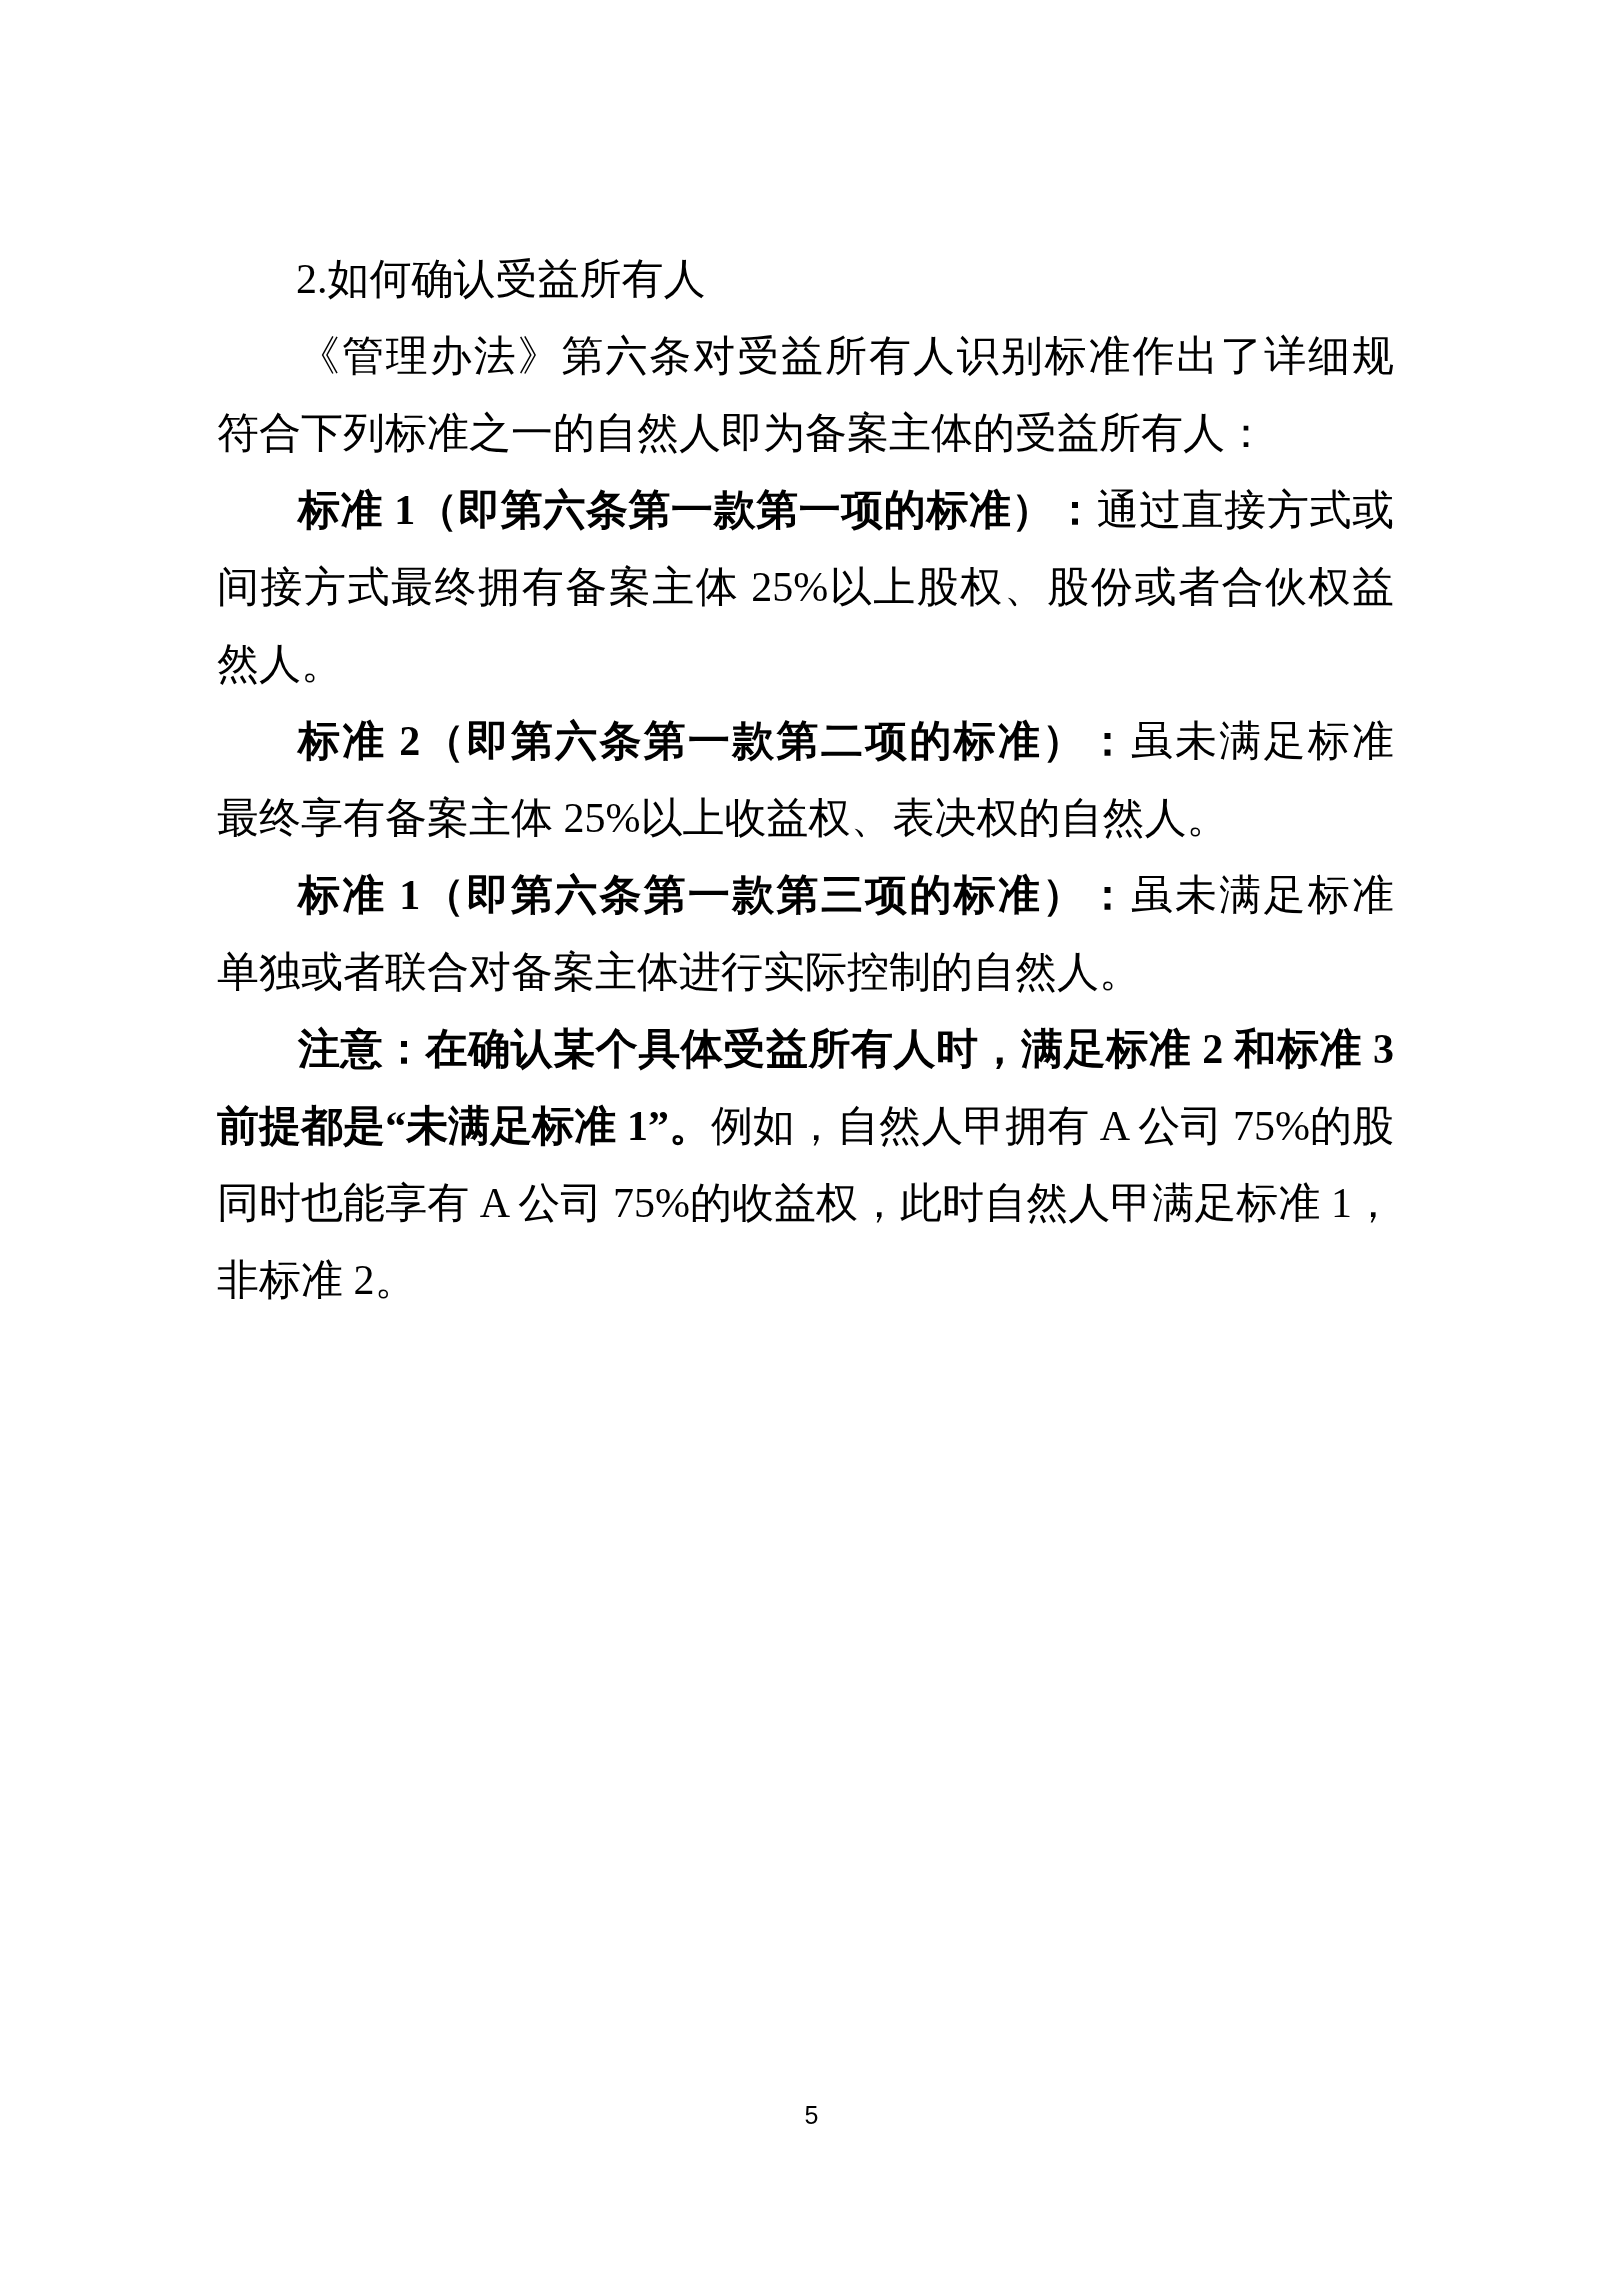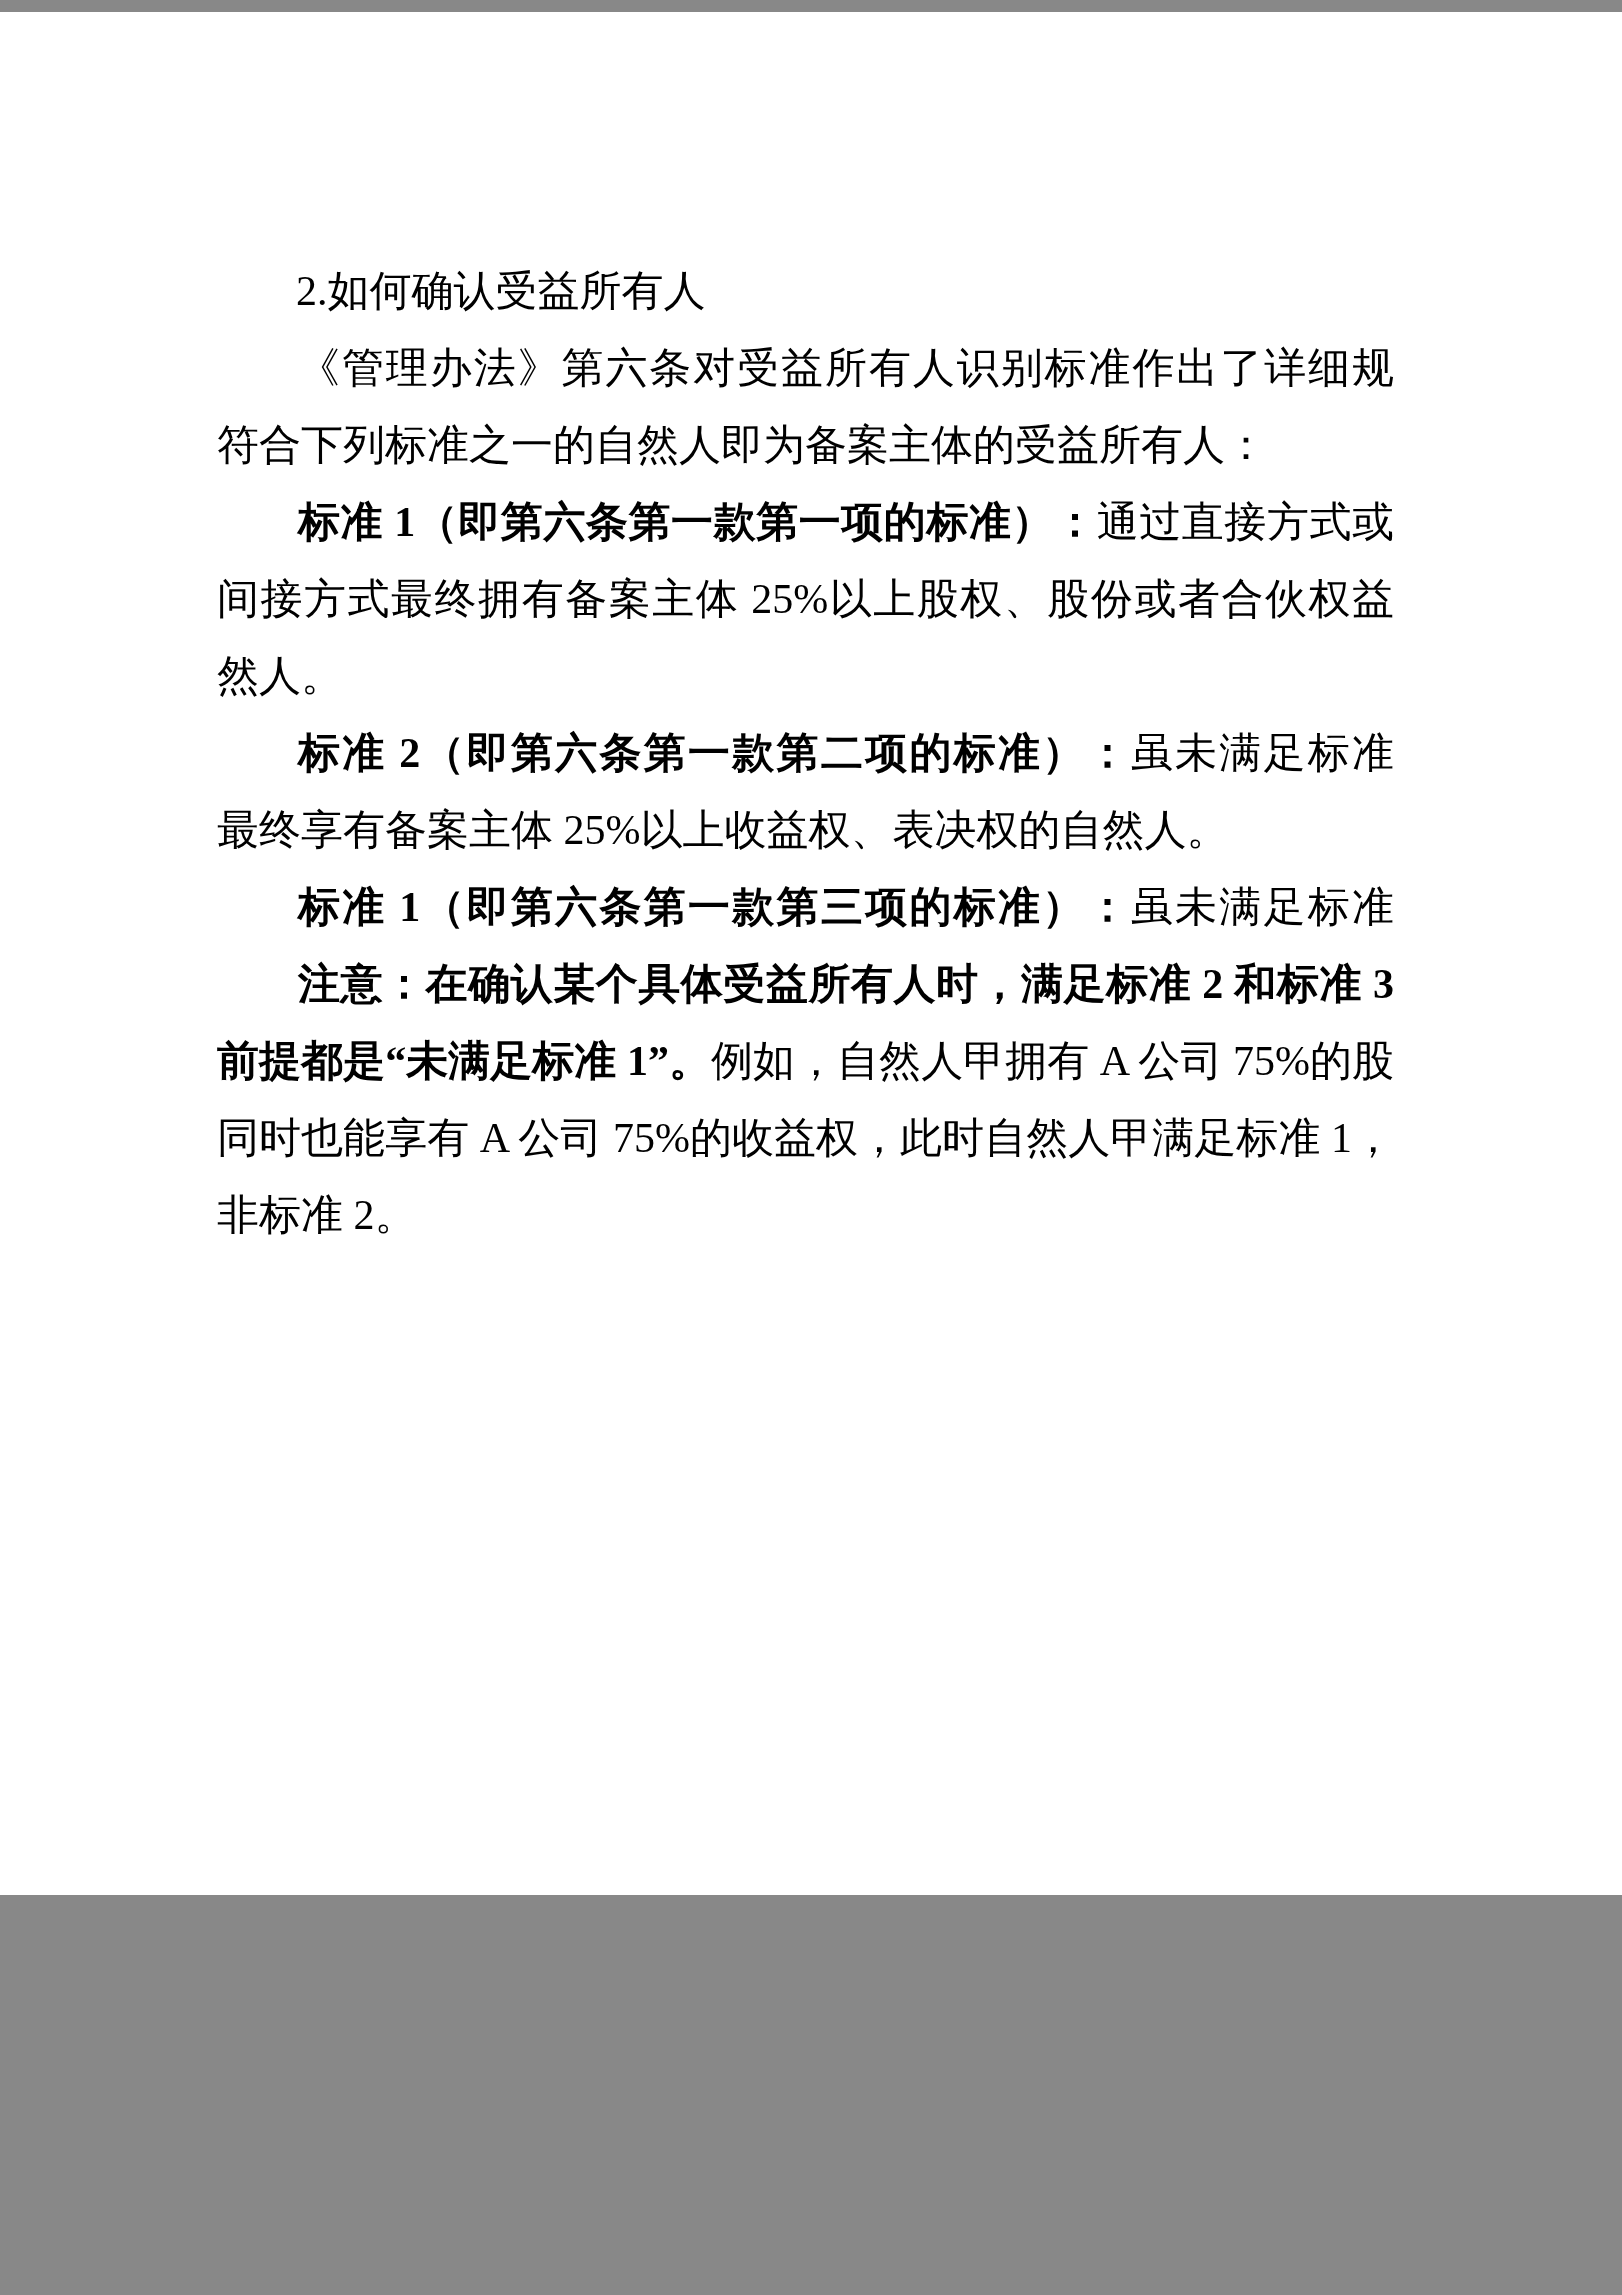--- a/index.html
+++ b/index.html
@@ -1,21 +1,21 @@
 <!DOCTYPE html>
 <html style="font-size:10.5px"><head>
 <meta charset="utf-8">
 <style>
   * { margin:0; padding:0; box-sizing:border-box; }
   html,body { background:#888; }
   .page {
     position:relative;
     width:1623px;
-    height:1883px;
-    margin:12px auto;
+    height:2295px;
+    margin:0 auto;
     background:#ffffff;
     color:#000000;
     font-family:"Liberation Serif", serif;
     overflow:hidden;
   }
   .content {
     position:absolute;
     left:217px;
     top:241px;
     width:1177px;
@@ -57,20 +57,21 @@
   <div class="content">
     <div class="line h1"><span>2.如何确认受益所有人</span></div>
     <div class="line indent full"><span>《管理办法》第六条对受益所有人识别标准作出了详细规定。</span></div>
     <div class="line"><span>符合下列标准之一的自然人即为备案主体的受益所有人：</span></div>
     <div class="line indent full"><span class="b">标准 1（即第六条第一款第一项的标准）：</span><span>通过直接方式或者</span></div>
     <div class="line full"><span>间接方式最终拥有备案主体 25%以上股权、股份或者合伙权益的自</span></div>
     <div class="line"><span>然人。</span></div>
     <div class="line indent full"><span class="b">标准 2（即第六条第一款第二项的标准）：</span><span>虽未满足标准 1，但</span></div>
     <div class="line"><span>最终享有备案主体 25%以上收益权、表决权的自然人。</span></div>
     <div class="line indent full"><span class="b">标准 1（即第六条第一款第三项的标准）：</span><span>虽未满足标准 1，但</span></div>
+    <div class="line"><span>单独或者联合对备案主体进行实际控制的自然人。</span></div>
     <div class="line indent full"><span class="b">注意：在确认某个具体受益所有人时，满足标准 2 和标准 3 的</span></div>
     <div class="line full"><span class="b">前提都是“未满足标准 1”。</span><span>例如，自然人甲拥有 A 公司 75%的股权，</span></div>
     <div class="line full"><span>同时也能享有 A 公司 75%的收益权，此时自然人甲满足标准 1，而</span></div>
     <div class="line"><span>非标准 2。</span></div>
   </div>
   <div class="page-number">5</div>
 </div>
 
 
 </body></html>

